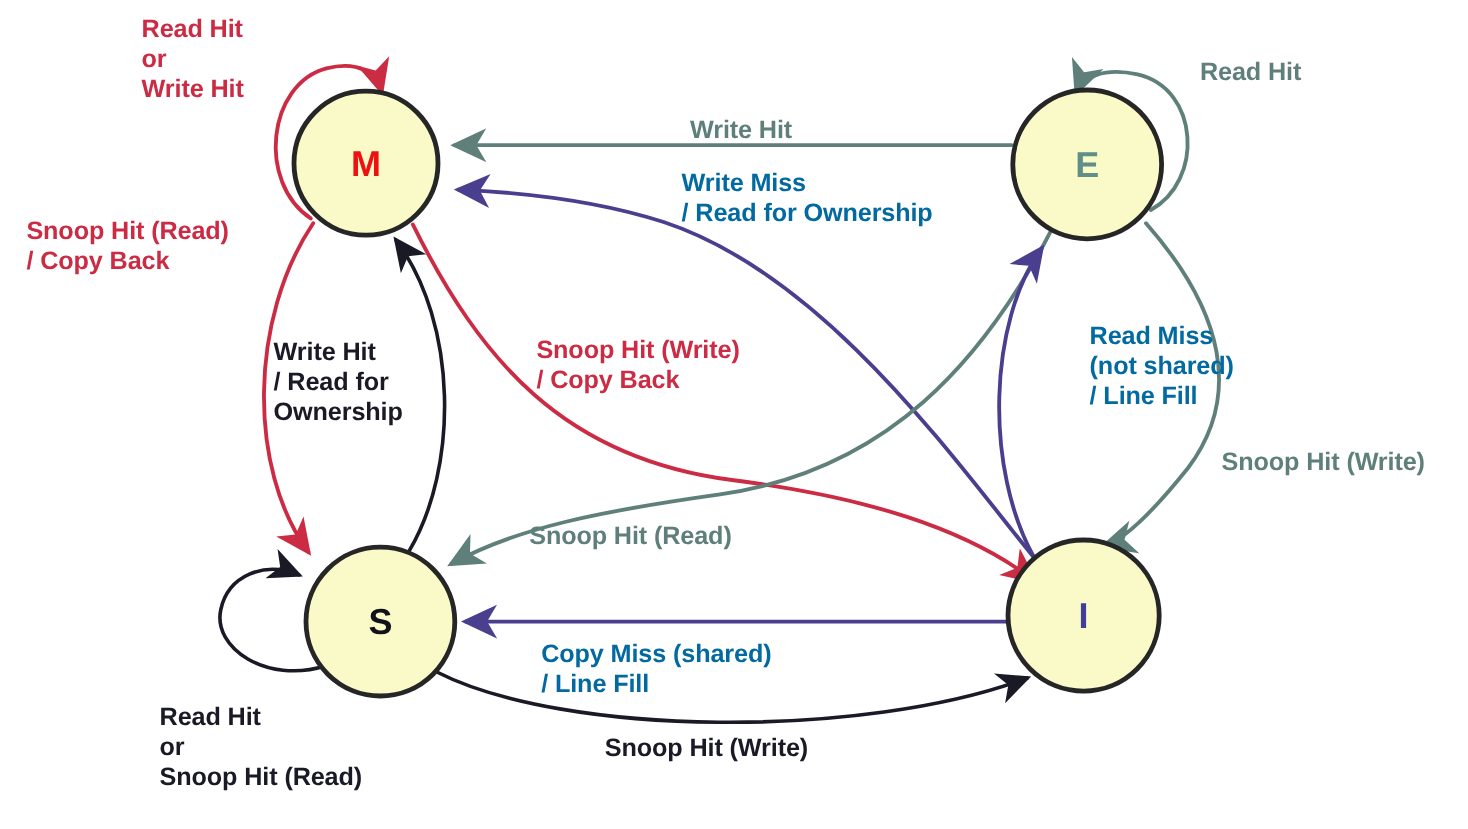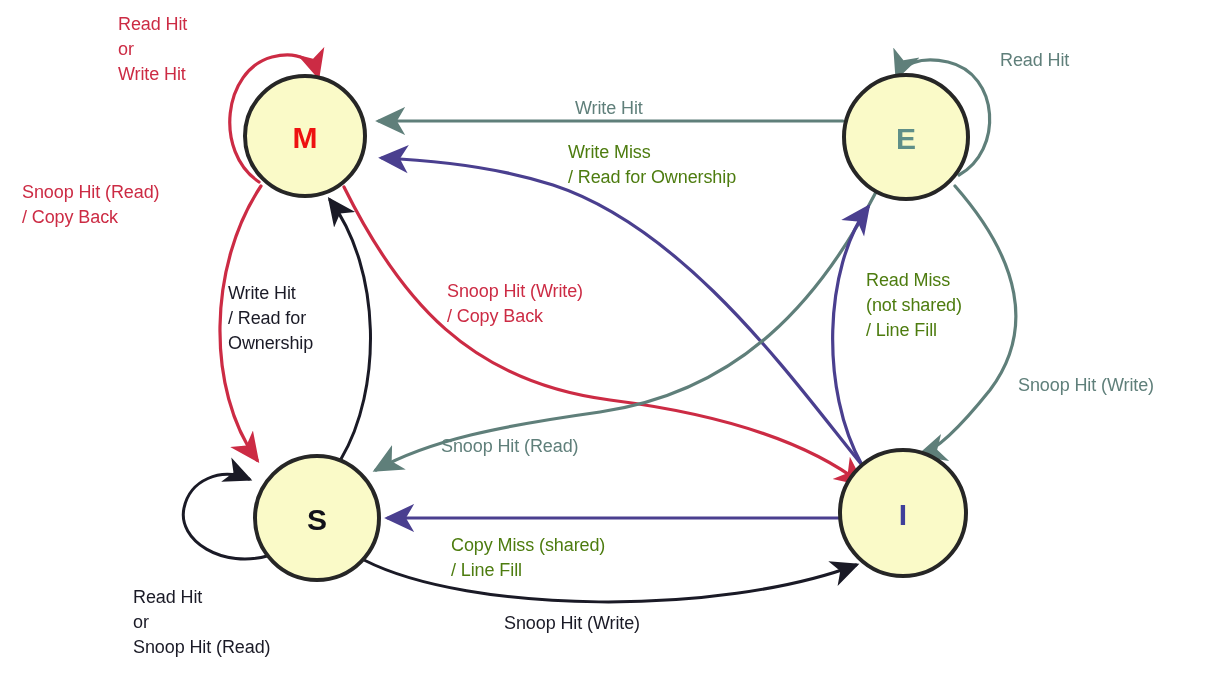--- a/index.html
+++ b/index.html
@@ -42,29 +42,29 @@
     stroke-linecap: round;
   }
   .edge-thin {
     fill: none;
     stroke-width: 3;
     stroke-linecap: round;
   }
   .lbl {
     position: absolute;
     font-family: "Liberation Sans", sans-serif;
-    font-weight: normal;
-    font-size: 18px;
+    font-weight: bold;
+    font-size: 21px;
     line-height: 25px;
     white-space: pre;
     letter-spacing: -0.1px;
   }
   .c-red   { color: #CC2B44; }
   .c-teal  { color: #5F7F7A; }
-  .c-purp  { color: #4d7c0f; }
+  .c-purp  { color: #0369a1; }
   .c-black { color: #1A1A26; }
 </style>
 </head>
 <body>
 
 <div id="canvas">
 
   <svg id="diagram" viewBox="0 0 1223 691">
     <defs>
       <marker id="ah-red" markerWidth="11" markerHeight="11" refX="8.2" refY="5" orient="auto" markerUnits="strokeWidth">
@@ -135,21 +135,21 @@
 / Copy Back</div>
   <div class="lbl c-black" style="left:228px; top:281px;">Write Hit
 / Read for
 Ownership</div>
   <div class="lbl c-red" style="left:447px; top:279px;">Snoop Hit (Write)
 / Copy Back</div>
   <div class="lbl c-teal" style="left:575px; top:96px;">Write Hit</div>
   <div class="lbl c-purp" style="left:568px; top:140px;">Write Miss
 / Read for Ownership</div>
   <div class="lbl c-teal" style="left:1000px;top:48px;">Read Hit</div>
-  <div class="lbl c-purp" style="left:866px; top:268px;">Read Miss
+  <div class="lbl c-purp" style="left:908px; top:268px;">Read Miss
 (not shared)
 / Line Fill</div>
   <div class="lbl c-teal" style="left:1018px;top:373px;">Snoop Hit (Write)</div>
   <div class="lbl c-teal" style="left:441px; top:434px;">Snoop Hit (Read)</div>
   <div class="lbl c-purp" style="left:451px; top:533px;">Copy Miss (shared)
 / Line Fill</div>
   <div class="lbl c-black" style="left:504px; top:611px;">Snoop Hit (Write)</div>
   <div class="lbl c-black" style="left:133px; top:585px;">Read Hit
 or
 Snoop Hit (Read)</div>

